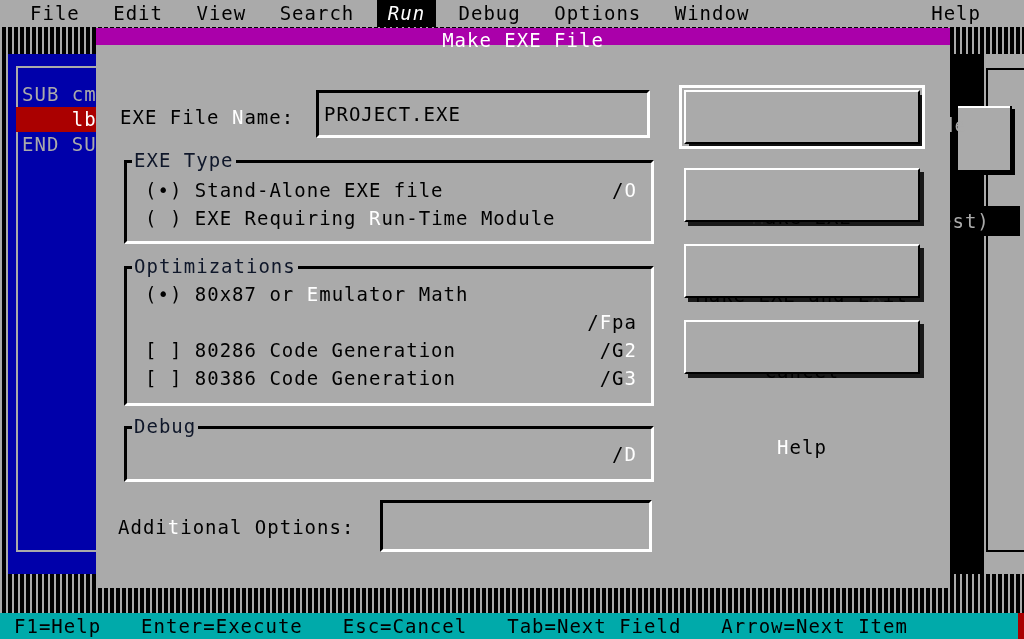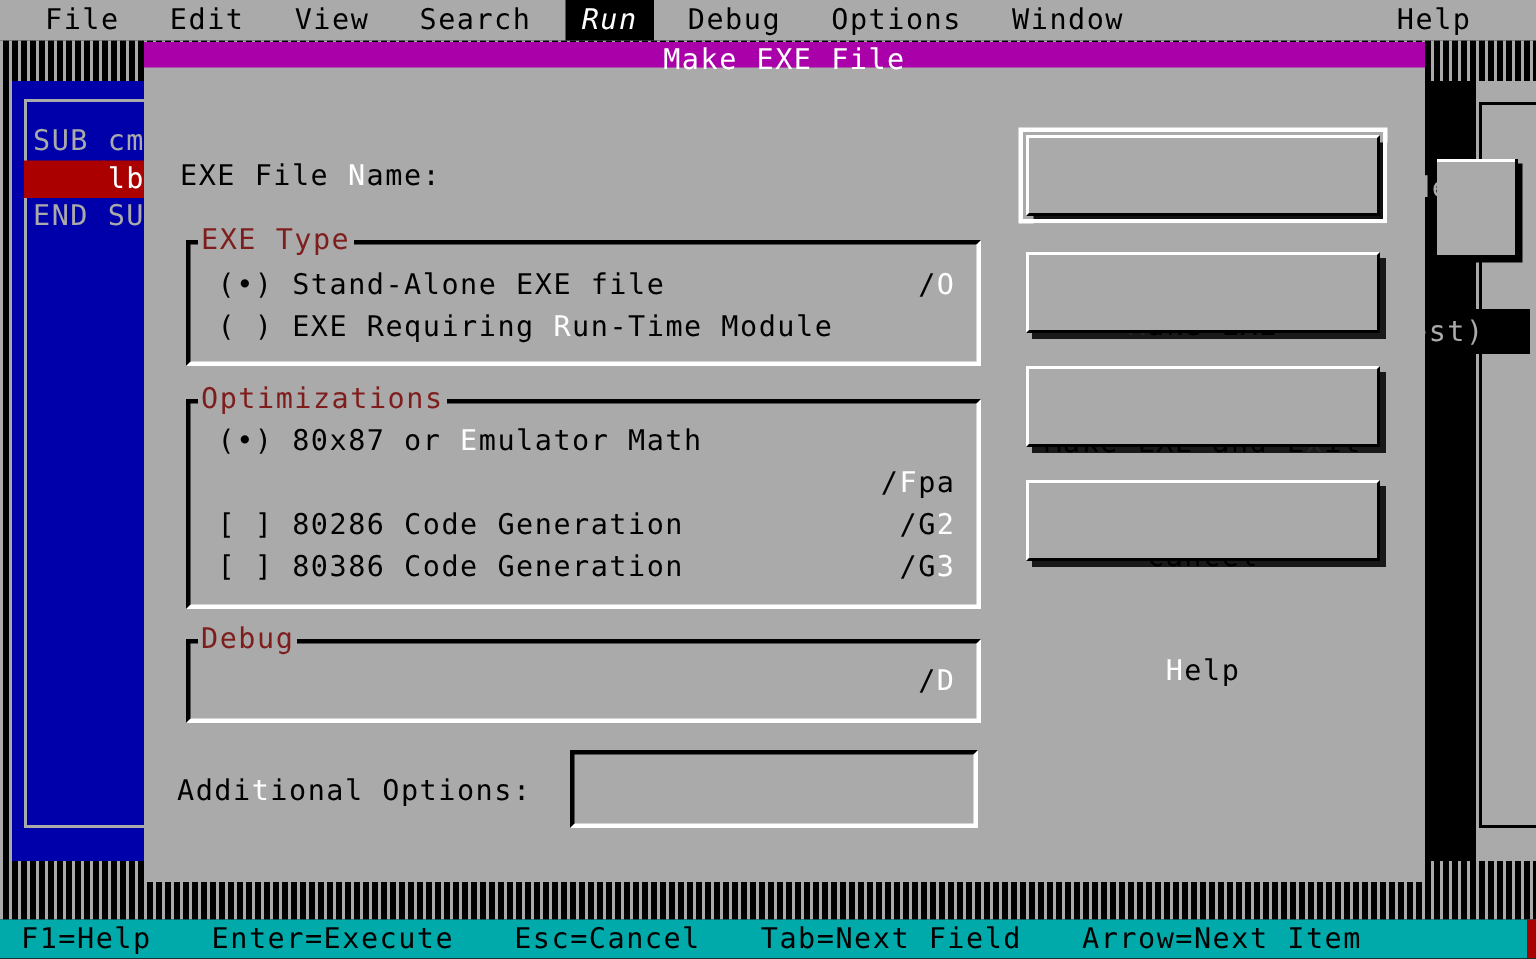--- a/index.html
+++ b/index.html
@@ -201,21 +201,21 @@
     border-left: 3px solid #000000;
     border-right: 3px solid #ffffff;
     border-bottom: 3px solid #ffffff;
     box-sizing: border-box;
   }
   .group-label {
     position: absolute;
     top: -14px; left: 5px;
     background: #aaaaaa;
     font-size: 19px;
-    color: #7f1d1d;
+    color: #0f172a;
     padding: 0 2px;
     letter-spacing: 1px;
     white-space: pre;
   }
   .opt-row {
     position: absolute;
     left: 18px;
     font-size: 19px;
     color: #000000;
     white-space: pre;
@@ -313,20 +313,21 @@
     <span class="menu-item">Window</span>
     <span id="menu-help-wrap"><span class="menu-item">Help</span></span>
   </div>
 
   <div id="dialog">
 
     <div id="dialog-title">Make EXE File</div>
 
     <div class="dlg-text" style="left:24px; top:78px;"><span>EXE File </span><span class="hot">N</span><span>ame:</span></div>
 
+    <div class="field" style="left:220px; top:62px; width:334px; height:48px; line-height:42px;">PROJECT.EXE</div>
 
     <div class="group" style="left:28px; top:132px; width:530px; height:84px;">
       <span class="group-label">EXE Type</span>
 
       <div class="opt-row" style="top:16px;"><span>(•)</span> <span>Stand-Alone EXE file</span></div>
       <div class="opt-key" style="top:16px;"><span>/</span><span class="hot">O</span></div>
 
       <div class="opt-row" style="top:44px;"><span>( )</span> <span>EXE Requiring </span><span class="hot">R</span><span>un-Time Module</span></div>
     </div>
 

